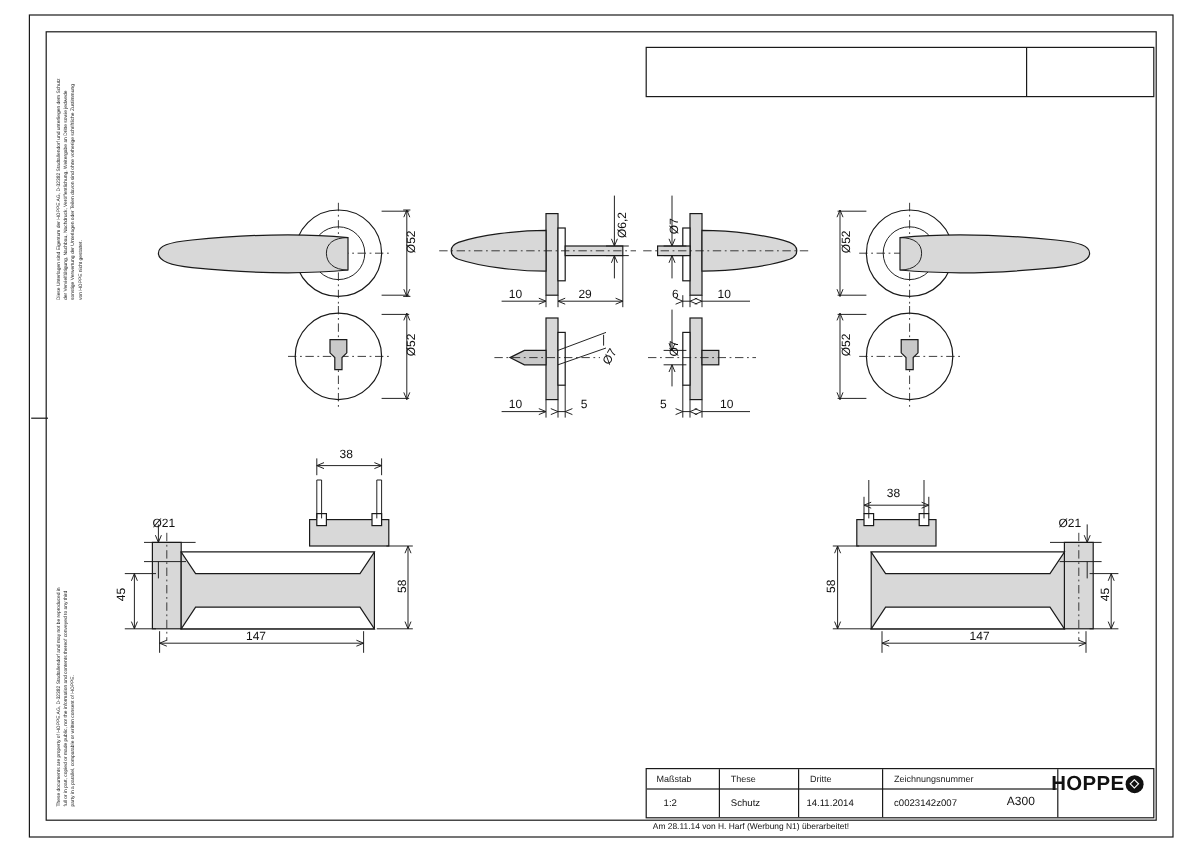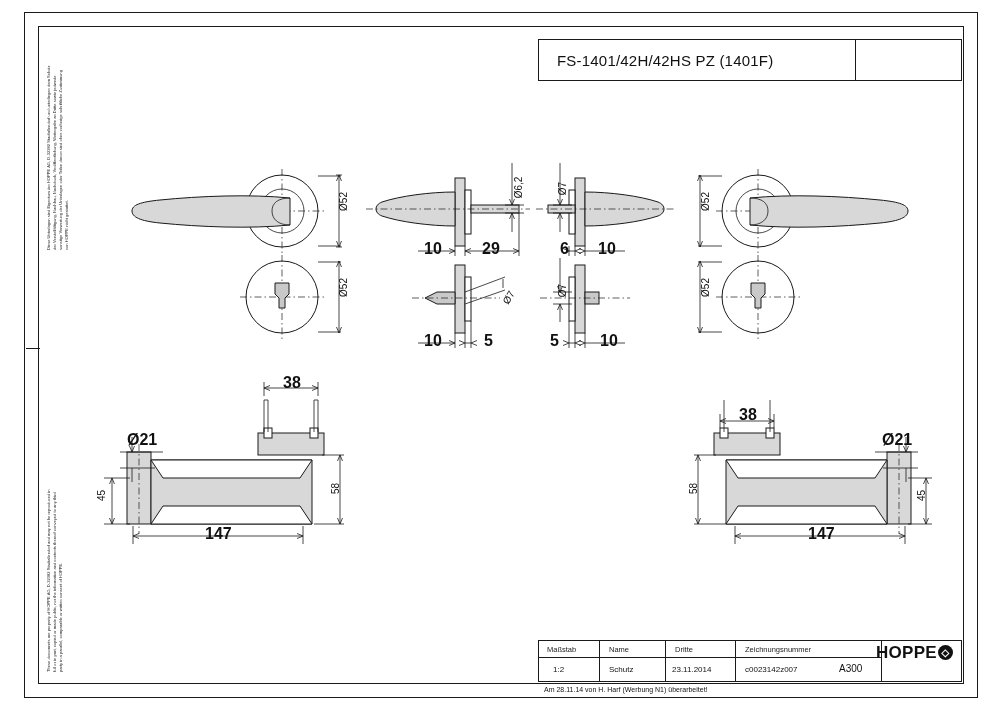--- a/index.html
+++ b/index.html
@@ -16,42 +16,41 @@
   .vert-note.b{left:46px;top:672px;transform:rotate(-90deg);}
   
   .btm{position:absolute;left:538px;top:640px;width:424px;height:42px;border:1px solid #1a1a1a;box-sizing:border-box;}
   .btm .vs{position:absolute;top:0;width:1px;height:100%;background:#1a1a1a;}
   .btm .hs{position:absolute;left:0;top:16px;width:342px;height:1px;background:#1a1a1a;}
   .btm .cell{position:absolute;font-size:8px;color:#111;}
   .btm .hdr{font-size:7.5px;color:#222;}
   .footer-note{position:absolute;left:544px;top:686px;font-size:7px;color:#111;}
   .hoppe{position:absolute;right:8px;top:2px;font-size:17px;font-weight:bold;letter-spacing:.3px;color:#111;}
   .hoppe .mark{display:inline-block;width:15px;height:15px;border-radius:50%;background:#111;color:#fff;font-size:10px;line-height:15px;text-align:center;vertical-align:2px;margin-left:1px;}
-  .dim{font-size:16px;color:#111;position:absolute;font-weight:bold;}
+  .dim{font-size:10px;color:#111;position:absolute;}
   .dimv{font-size:10px;color:#111;position:absolute;transform-origin:center;}
   svg{position:absolute;left:0;top:0;overflow:visible;}
   .thin{fill:none;stroke:#1a1a1a;stroke-width:0.8;}
   .fillg{fill:#d8d8d8;stroke:#1a1a1a;stroke-width:1;}
   .fillw{fill:#ffffff;stroke:#1a1a1a;stroke-width:1;}
   .fillk{fill:#c9c9c9;stroke:#1a1a1a;stroke-width:1;}
   .center{fill:none;stroke:#1a1a1a;stroke-width:0.7;stroke-dasharray:7 3 1.5 3;}
   .left-tick{position:absolute;left:26px;top:348px;width:14px;height:1px;background:#1a1a1a;}
 </style>
 </head>
 <body>
 
 <div id="sheet">
 
   <div class="frame outer"></div>
   <div class="frame inner"></div>
   <div class="left-tick"></div>
 
   <div class="title-block">
     <div class="sep"></div>
-    <div class="title-text">FS-1401/42H/42HS PZ (1401F)</div>
   </div>
 
   <div class="vert-note a">Diese Unterlagen sind Eigentum der HOPPE AG, D-32382 Stadtallendorf und unterliegen dem Schutz der Vervielfältigung, Nachbau, Nachdruck, Veröffentlichung, Weitergabe an Dritte sowie jedwede sonstige Verwertung der Unterlagen oder Teilen davon sind ohne vorherige schriftliche Zustimmung von HOPPE nicht gestattet.</div>
   <div class="vert-note b">These documents are property of HOPPE AG, D-32382 Stadtallendorf and may not be reproduced in full or in part, copied or made public, nor the information and contents thereof conveyed to any third party in a parallel, comparable or written consent of HOPPE.</div>
 
   <svg width="1000" height="708">
 
     <g>
       <circle class="fillw" cx="282" cy="211" r="36"></circle>
       <circle class="thin" cx="282" cy="211" r="22"></circle>
@@ -269,27 +268,27 @@
   <div class="dim" style="left:808px;top:525px;">147</div>
 
   <div class="btm">
     <div class="vs" style="left:60px;"></div>
     <div class="vs" style="left:126px;"></div>
     <div class="vs" style="left:196px;"></div>
     <div class="vs" style="left:342px;"></div>
     <div class="hs"></div>
 
     <div class="cell hdr" style="left:8px;top:4px;">Maßstab</div>
-    <div class="cell hdr" style="left:70px;top:4px;">Name</div>
+    <div class="cell hdr" style="left:70px;top:4px;">These</div>
     <div class="cell hdr" style="left:136px;top:4px;">Dritte</div>
     <div class="cell hdr" style="left:206px;top:4px;">Zeichnungsnummer</div>
 
     <div class="cell" style="left:14px;top:24px;">1:2</div>
     <div class="cell" style="left:70px;top:24px;">Schutz</div>
-    <div class="cell" style="left:133px;top:24px;">23.11.2014</div>
+    <div class="cell" style="left:133px;top:24px;">14.11.2014</div>
     <div class="cell" style="left:206px;top:24px;text-align:right;">c0023142z007</div>
     <div class="cell" style="left:300px;top:22px;font-size:10px;">A300</div>
 
     <div class="hoppe"><span>HOPPE</span><span class="mark">◇</span></div>
   </div>
 
   <div class="footer-note">Am 28.11.14 von H. Harf (Werbung N1) überarbeitet!</div>
 
 </div>
 

